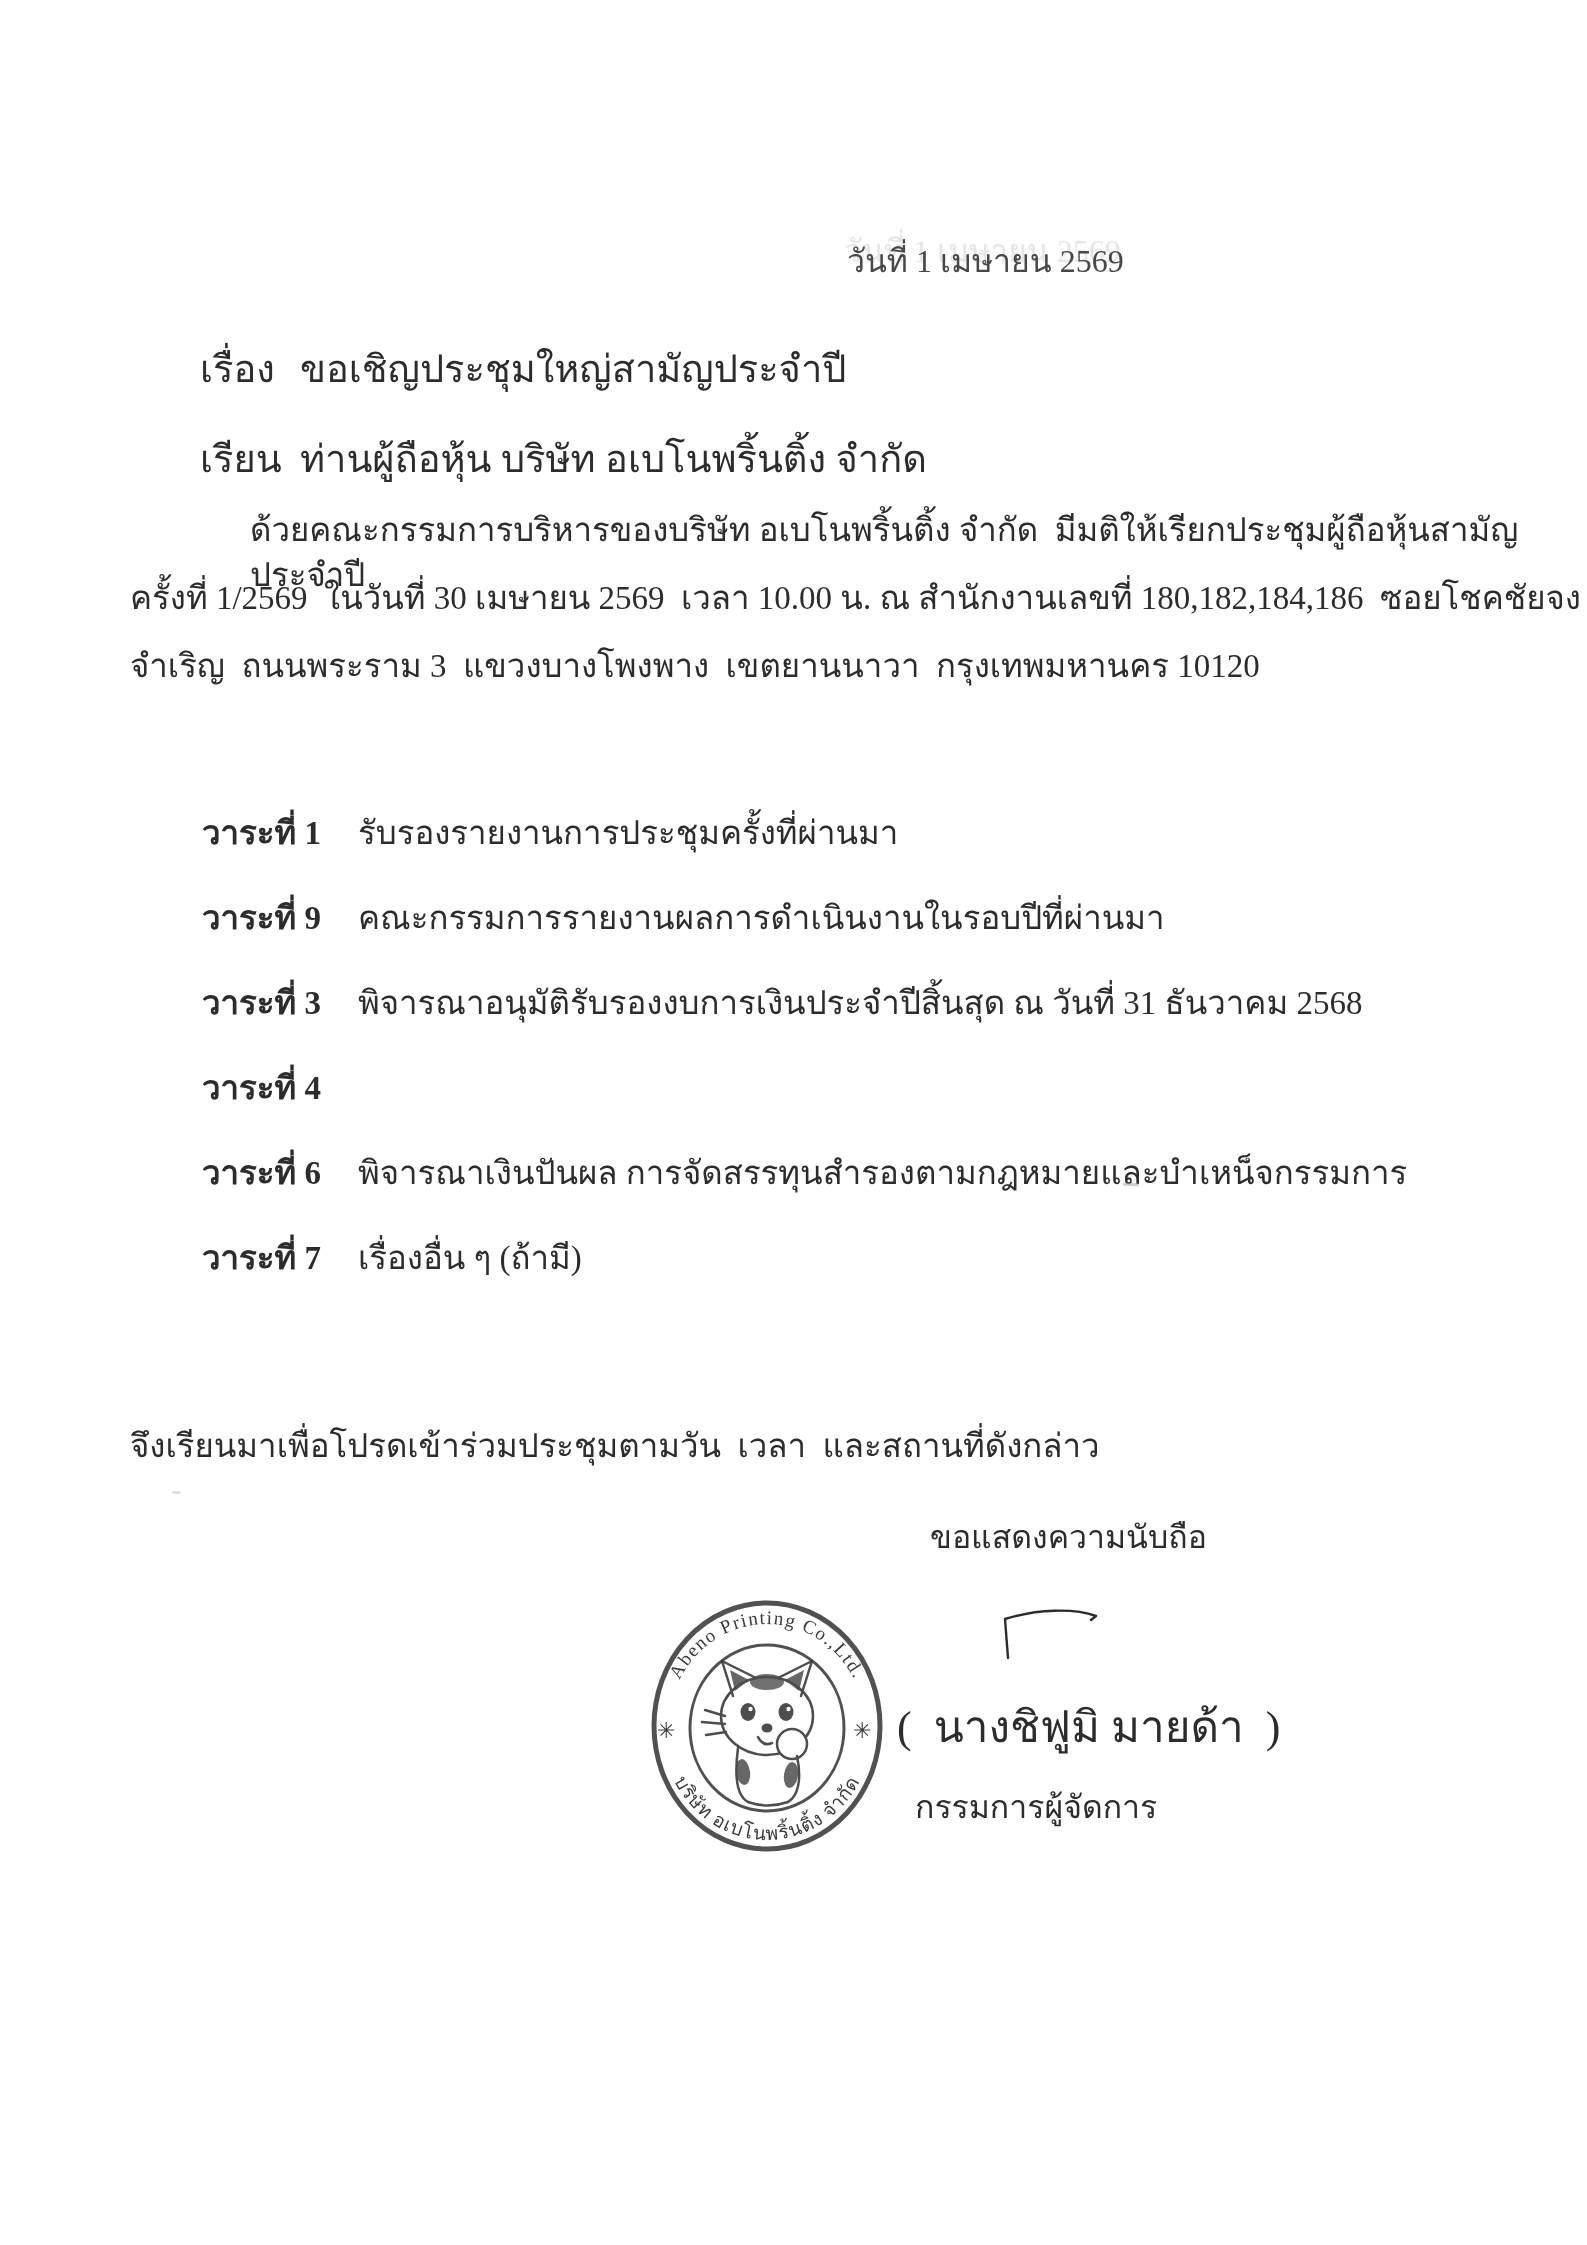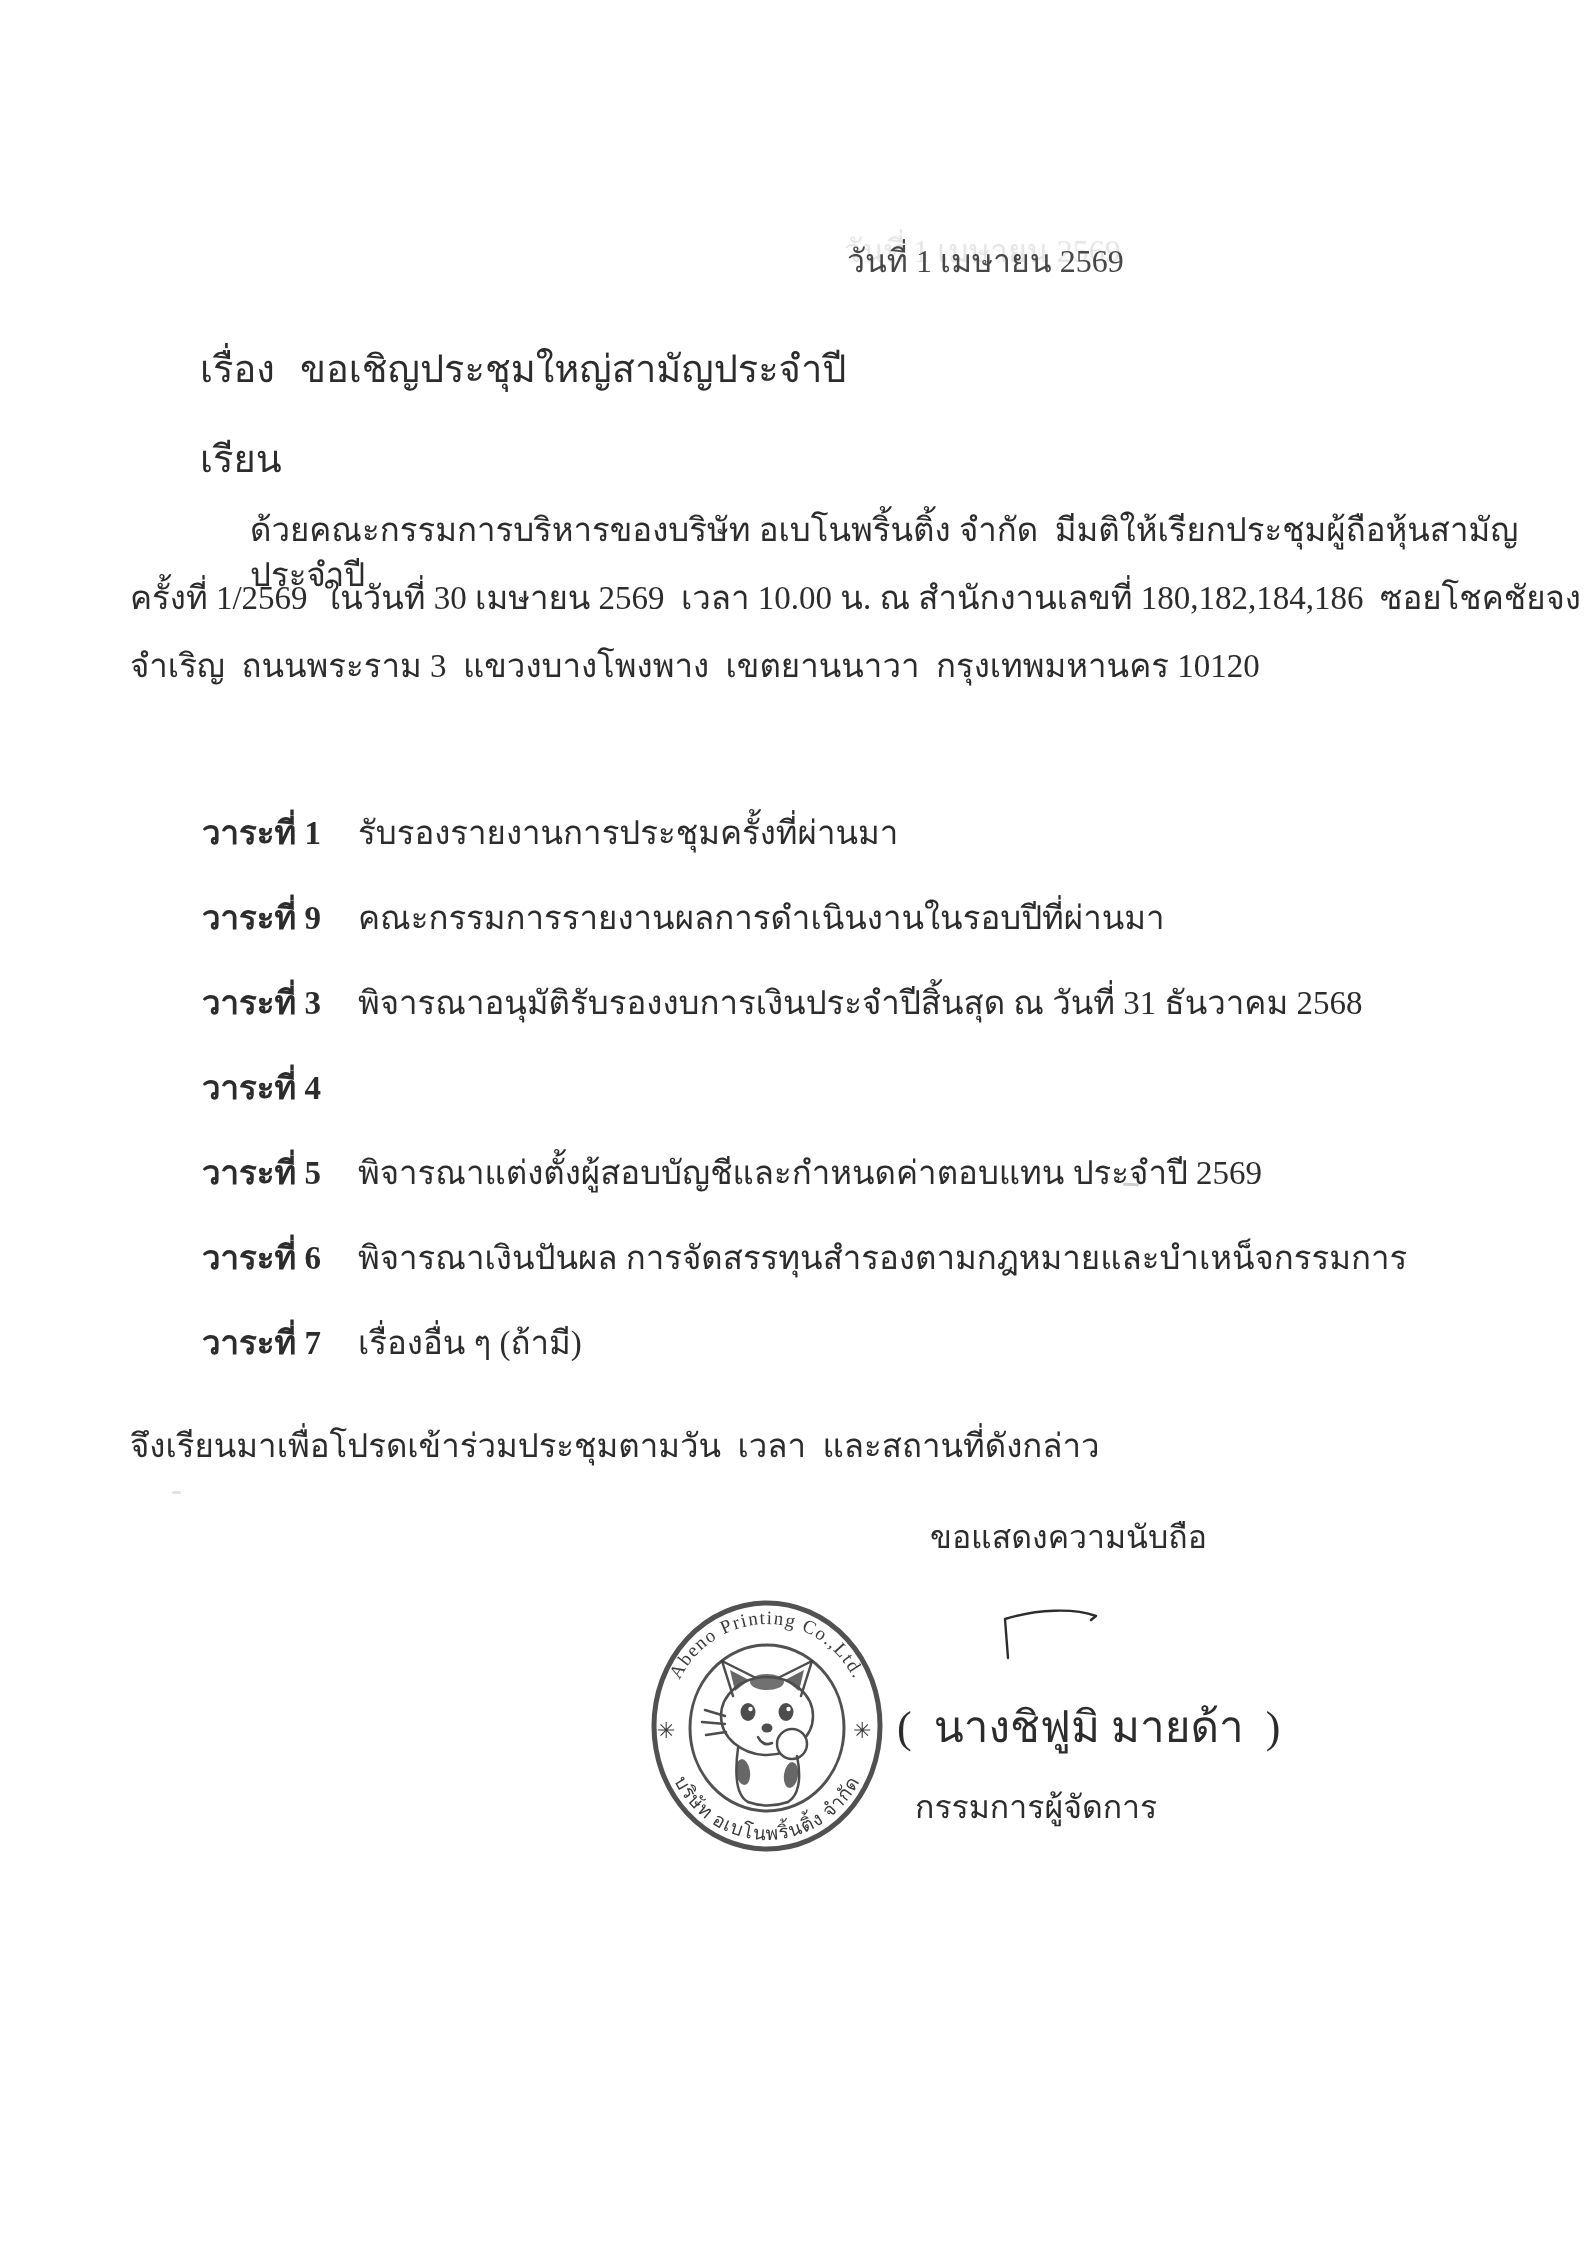--- a/index.html
+++ b/index.html
@@ -52,20 +52,21 @@
 
   <div class="txt date-line">วันที่ 1 เมษายน 2569</div>
 
   <div class="row subject-row">
     <span class="lbl">เรื่อง</span>
     <span class="row-value">ขอเชิญประชุมใหญ่สามัญประจำปี</span>
   </div>
 
   <div class="row recipient-row">
     <span class="lbl">เรียน</span>
+    <span class="row-value">ท่านผู้ถือหุ้น บริษัท อเบโนพริ้นติ้ง จำกัด</span>
   </div>
 
   <div class="txt body-line1">ด้วยคณะกรรมการบริหารของบริษัท อเบโนพริ้นติ้ง จำกัด  มีมติให้เรียกประชุมผู้ถือหุ้นสามัญประจำปี</div>
   <div class="txt body-line2">ครั้งที่ 1/2569  ในวันที่ 30 เมษายน 2569  เวลา 10.00 น. ณ สำนักงานเลขที่ 180,182,184,186  ซอยโชคชัยจง</div>
   <div class="txt body-line3">จำเริญ  ถนนพระราม 3  แขวงบางโพงพาง  เขตยานนาวา  กรุงเทพมหานคร 10120</div>
 
 
   <div class="agenda">
     <div class="agenda-row">
       <span class="agenda-label">วาระที่ 1</span>
@@ -74,24 +75,20 @@
     <div class="agenda-row">
       <span class="agenda-label">วาระที่ 9</span>
       <span class="agenda-text">คณะกรรมการรายงานผลการดำเนินงานในรอบปีที่ผ่านมา</span>
     </div>
     <div class="agenda-row">
       <span class="agenda-label">วาระที่ 3</span>
       <span class="agenda-text">พิจารณาอนุมัติรับรองงบการเงินประจำปีสิ้นสุด ณ วันที่ 31 ธันวาคม 2568</span>
     </div>
     <div class="agenda-row">
       <span class="agenda-label">วาระที่ 4</span>
-    </div>
-    <div class="agenda-row">
-      <span class="agenda-label">วาระที่ 5</span>
-      <span class="agenda-text">พิจารณาแต่งตั้งผู้สอบบัญชีและกำหนดค่าตอบแทน ประจำปี 2569</span>
     </div>
     <div class="agenda-row">
       <span class="agenda-label">วาระที่ 6</span>
       <span class="agenda-text">พิจารณาเงินปันผล การจัดสรรทุนสำรองตามกฎหมายและบำเหน็จกรรมการ</span>
     </div>
     <div class="agenda-row">
       <span class="agenda-label">วาระที่ 7</span>
       <span class="agenda-text">เรื่องอื่น ๆ (ถ้ามี)</span>
     </div>
   </div>

